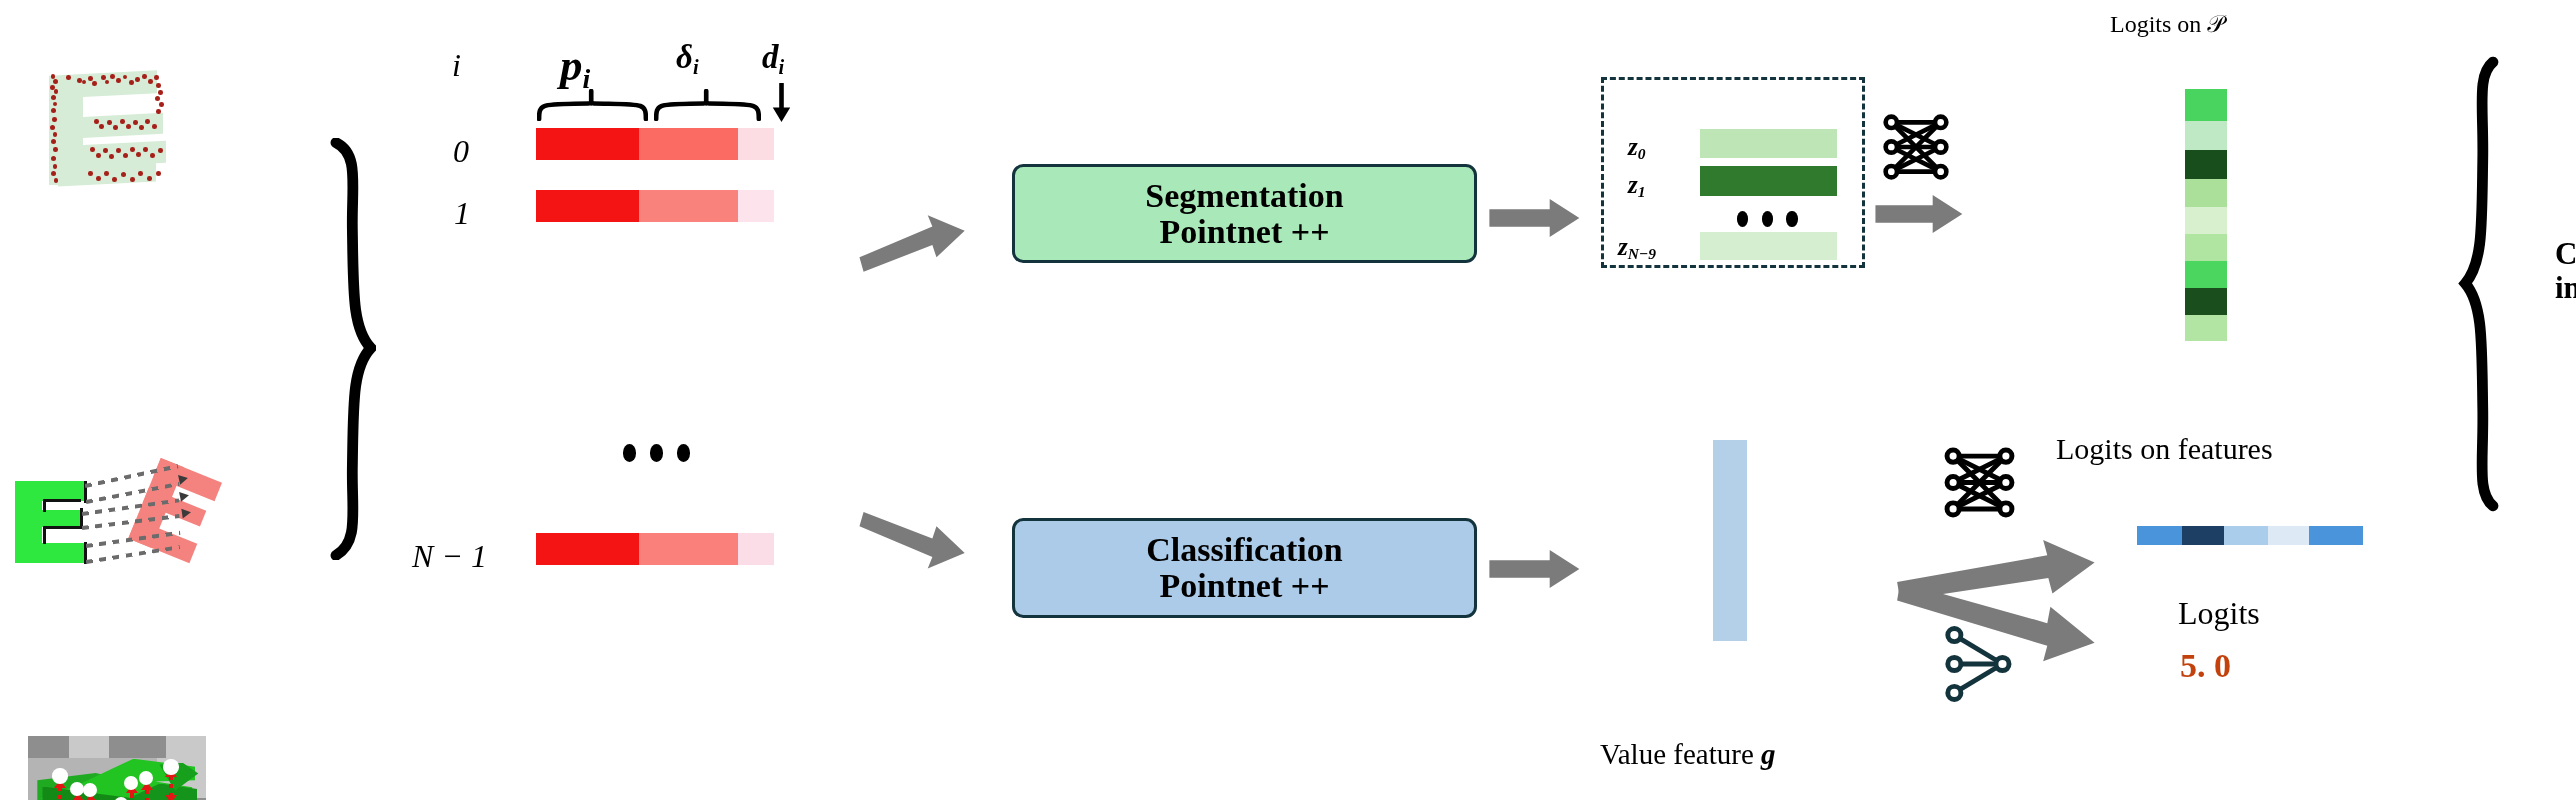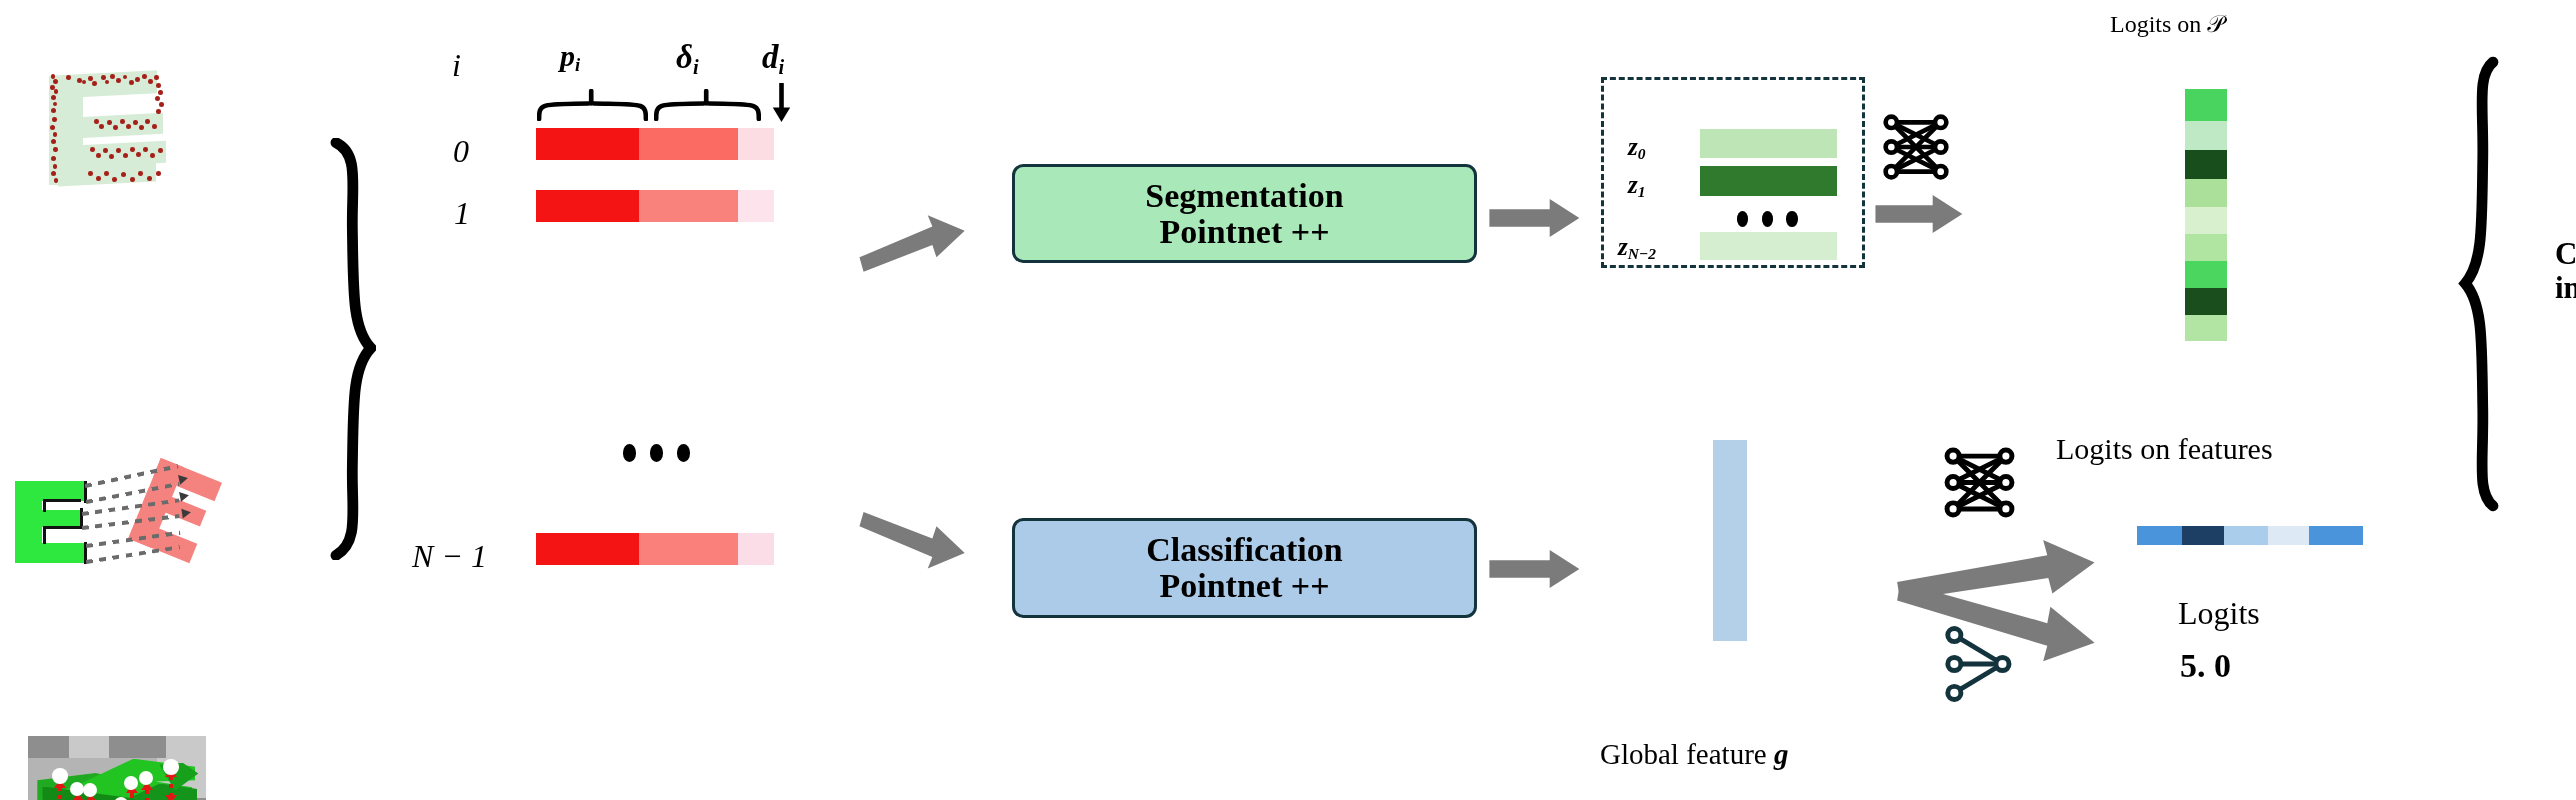--- a/index.html
+++ b/index.html
@@ -241,21 +241,21 @@
     <div class="ball" style="left:135px;top:23px;width:15.5px;height:15.5px;"></div>
   </div>
 
   <svg class="abs" style="left:299px;top:138px;width:77px;height:422px;" viewBox="0 0 150 820">
     <path d="M72 8 C 118 30 102 90 104 180 C 106 300 104 370 140 408
              C 104 446 106 516 104 636 C 102 726 118 786 72 812" fill="none" stroke="#000" stroke-width="21" stroke-linecap="round"></path>
   </svg>
 
   <div class="abs mathit" style="left:452px;top:47px;font-size:32px;">i</div>
 
-  <div class="abs nowrap mathbi" style="left:560px;top:39px;font-size:30px;">
+  <div class="abs nowrap mathbi" style="left:560px;top:39px;font-size:45px;">
     <span>p</span><span class="sub">i</span>
   </div>
   <div class="abs nowrap mathbi" style="left:676px;top:39px;font-size:33px;">
     <span>δ</span><span class="sub">i</span>
   </div>
   <div class="abs nowrap mathbi" style="left:762px;top:39px;font-size:33px;">
     <span>d</span><span class="sub">i</span>
   </div>
 
   <svg class="abs" style="left:537px;top:89px;width:111px;height:32px;" viewBox="0 0 215 62">
@@ -333,21 +333,21 @@
   </div>
   <div class="zbar" style="left:1700px;top:166px;width:137px;height:30px;background:#2f7a2c;"></div>
 
   <div class="dots3" style="left:1737px;top:211px;">
     <i style="width:11.3px;height:15.5px;"></i>
       <i style="width:11.3px;height:15.5px;"></i>
       <i style="width:11.3px;height:15.5px;"></i>
   </div>
 
   <div class="abs nowrap mathbi" style="left:1618px;top:233px;font-size:25px;">
-    <span>z</span><span class="sub">N−2</span>
+    <span>z</span><span class="sub">N−9</span>
   </div>
   <div class="zbar" style="left:1700px;top:232px;width:137px;height:28px;background:#d5eecf;"></div>
 
   <svg class="abs" style="left:1880px;top:111px;width:72px;height:72px;" viewBox="0 0 140 140">
     <g stroke="#000" stroke-width="9" fill="none">
       <line x1="22" y1="22" x2="118" y2="22"></line>
       <line x1="22" y1="22" x2="118" y2="70"></line>
       <line x1="22" y1="22" x2="118" y2="118"></line>
       <line x1="22" y1="70" x2="118" y2="22"></line>
       <line x1="22" y1="70" x2="118" y2="70"></line>
@@ -391,21 +391,21 @@
              C 24 480 22 552 24 682 C 26 786 12 848 44 874" fill="none" stroke="#000" stroke-width="21" stroke-linecap="round" transform="translate(36,60)"></path>
   </svg>
 
   <div class="abs bold serif" style="left:2555px;top:237px;font-size:31px;line-height:1.1;text-align:left;">
     <div>Contact</div>
     <div>intention</div>
   </div>
 
   <div class="abs" style="left:1713px;top:440px;width:34px;height:201px;background:#b4cfe8;"></div>
   <div class="abs nowrap serif" style="left:1600px;top:738px;font-size:29px;">
-    <span>Global feature</span>
+    <span>Value feature</span>
     <span class="mathbi">g</span>
   </div>
 
   <svg class="abs" style="left:1941px;top:444px;width:77px;height:77px;" viewBox="0 0 140 140">
     <g stroke="#000" stroke-width="9" fill="none">
       <line x1="22" y1="22" x2="118" y2="22"></line>
       <line x1="22" y1="22" x2="118" y2="70"></line>
       <line x1="22" y1="22" x2="118" y2="118"></line>
       <line x1="22" y1="70" x2="118" y2="22"></line>
       <line x1="22" y1="70" x2="118" y2="70"></line>
@@ -450,16 +450,16 @@
 
   <div class="wbar" style="left:2137px;top:526px;width:227px;height:18.5px;">
     <div style="width:45px;background:#4a94dc;"></div>
     <div style="width:42px;background:#1d3f63;"></div>
     <div style="width:44px;background:#abcdec;"></div>
     <div style="width:41px;background:#dde9f4;"></div>
     <div style="width:54px;background:#4a94dc;"></div>
   </div>
 
   <div class="abs serif" style="left:2178px;top:595px;font-size:32px;">Logits</div>
-  <div class="abs serif bold" style="left:2180px;top:647px;font-size:34px;color:#000000;">5. 0</div>
+  <div class="abs serif bold" style="left:2180px;top:647px;font-size:34px;color:#c2410c;">5. 0</div>
 
 </div>
 
 
 </body></html>

